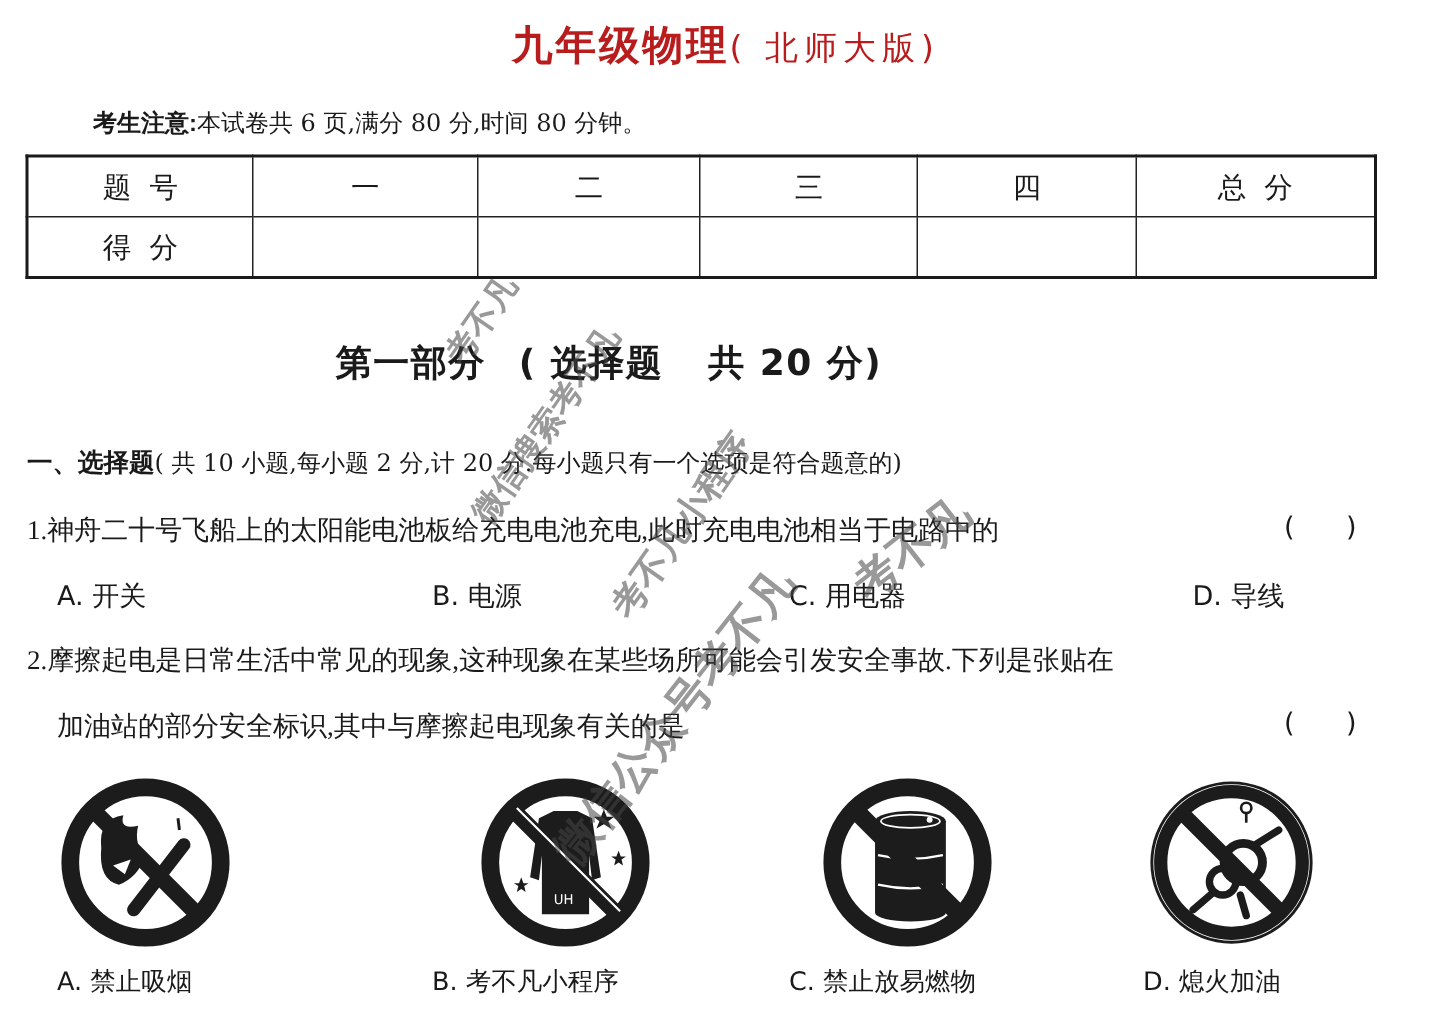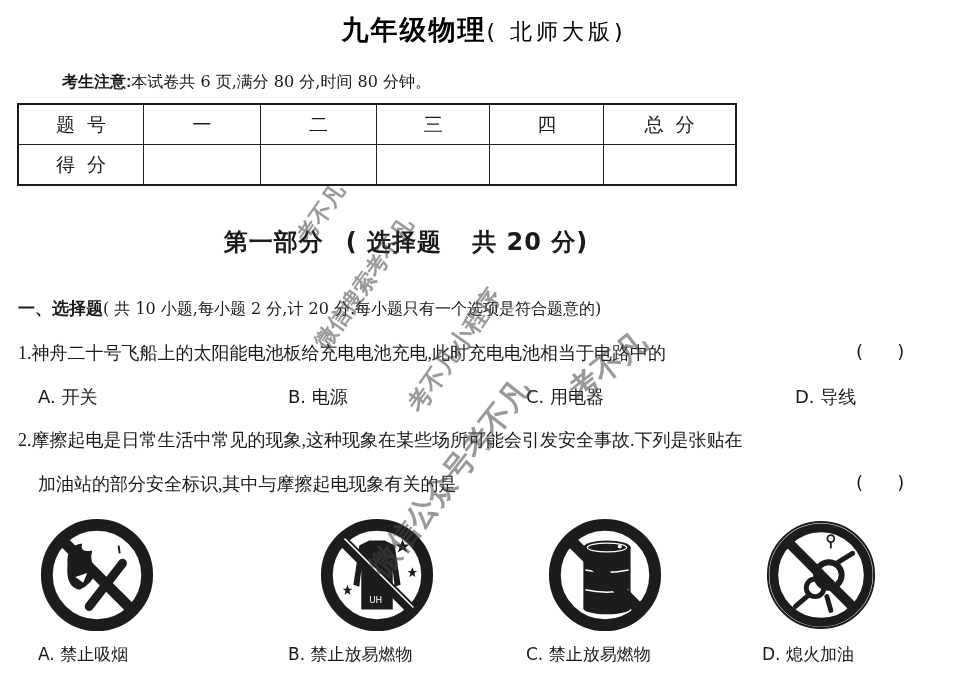--- a/index.html
+++ b/index.html
@@ -5,27 +5,27 @@
     html, body { margin: 0; padding: 0; }
     body {
       width: 968px; height: 679px; overflow: hidden; position: relative;
       background: #ffffff; color: #1a1a1a;
       font-family: "DejaVu Serif", "Liberation Serif", serif;
     }
     .abs { position: absolute; }
     .title {
       left: 0; width: 968px; top: 12px; text-align: center;
       font-family: "DejaVu Sans", "Liberation Sans", sans-serif;
-      font-weight: bold; font-size: 27px; letter-spacing: 2px; color: #000000;
+      font-weight: bold; font-size: 27px; letter-spacing: 2px; color: #b91c1c;
     }
     .title .sub { font-weight: normal; font-size: 22px; letter-spacing: 4px; }
     .notice { left: 62px; top: 72px; font-size: 16px; }
     .notice b { font-family: Liberation Sans, sans-serif; }
     table.score {
-      position: absolute; left: 17px; top: 103px; width: 720px; height: 83px;
+      position: absolute; left: 17px; top: 103px; width: 901px; height: 83px;
       border-collapse: collapse; border: 2px solid #1a1a1a;
     }
     table.score td {
       border: 1.4px solid #222; text-align: center; font-size: 19px;
       font-family: "DejaVu Sans", "Liberation Sans", sans-serif; padding: 0;
     }
     .section-title {
       left: 0; width: 812px; top: 226px; text-align: center;
       font-family: "DejaVu Sans", "Liberation Sans", sans-serif;
       font-weight: bold; font-size: 24px; letter-spacing: 1px;
@@ -122,21 +122,21 @@
 <svg class="abs sign" style="left:318px; top:516px;" viewBox="0 0 120 120">
   <circle cx="60" cy="60" r="51" fill="none" stroke="#1c1c1c" stroke-width="12"></circle>
   <path d="M42 30 L52 25 L68 25 L78 30 L84 70 L78 72 L76 55 L76 95 L44 95 L44 55 L42 72 L36 70 Z" fill="#1c1c1c"></path>
   <text x="52" y="88" font-size="9" fill="#fff" font-family="DejaVu Sans, sans-serif">UH</text>
   <polygon points="86,24 88,29 93,29 89,32 91,37 86,34 81,37 83,32 79,29 84,29" fill="#1c1c1c"></polygon>
   <polygon points="96,52 97.5,56 101,56 98,58 99,62 96,60 93,62 94,58 91,56 94.5,56" fill="#1c1c1c"></polygon>
   <polygon points="30,70 31.5,74 35,74 32,76 33,80 30,78 27,80 28,76 25,74 28.5,74" fill="#1c1c1c"></polygon>
   <line x1="25" y1="25" x2="95" y2="95" stroke="#1c1c1c" stroke-width="11"></line>
   <line x1="27" y1="23" x2="97" y2="93" stroke="#fff" stroke-width="1.5"></line>
 </svg>
-<div class="abs cap" style="left:288px; top:643px;">B. 禁止放易燃物</div>
+<div class="abs cap" style="left:288px; top:643px;">B. 考不凡小程序</div>
 
 <svg class="abs sign" style="left:546px; top:516px;" viewBox="0 0 120 120">
   <circle cx="60" cy="60" r="51" fill="none" stroke="#1c1c1c" stroke-width="12"></circle>
   <ellipse cx="62" cy="32" rx="24" ry="7" fill="#1c1c1c"></ellipse>
   <rect x="38" y="32" width="48" height="62" fill="#1c1c1c"></rect>
   <ellipse cx="62" cy="94" rx="24" ry="6" fill="#1c1c1c"></ellipse>
   <ellipse cx="62" cy="32" rx="20" ry="4.5" fill="none" stroke="#fff" stroke-width="1.2"></ellipse>
   <path d="M40 55 Q62 60 84 55" stroke="#fff" stroke-width="1.5" fill="none"></path>
   <path d="M40 75 Q62 80 84 75" stroke="#fff" stroke-width="1.5" fill="none"></path>
   <circle cx="75" cy="31" r="2" fill="#fff"></circle>

